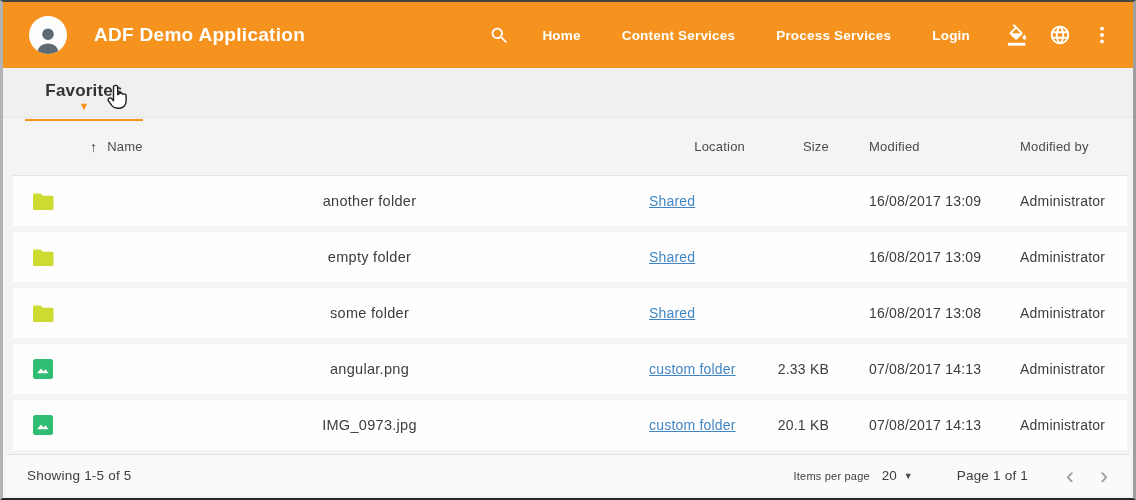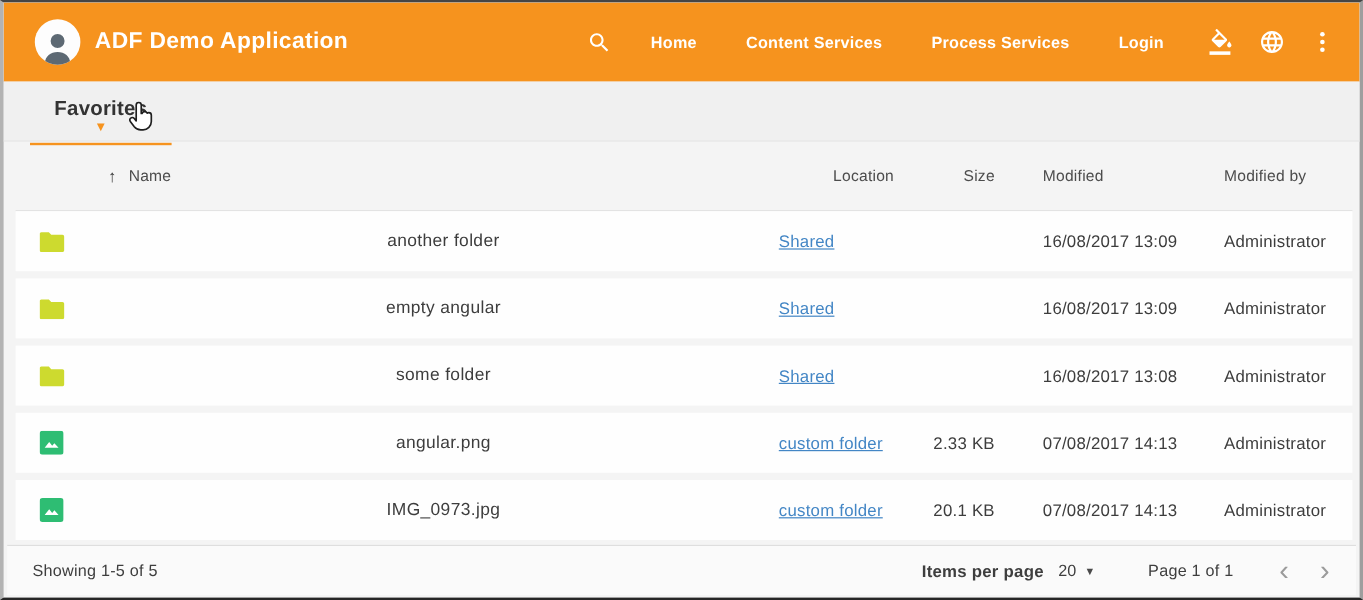--- a/index.html
+++ b/index.html
@@ -8,21 +8,21 @@
     position:relative; width:1136px; height:500px;
     border-top:2px solid #454545; border-bottom:2px solid #262626;
     border-left:3px solid #b3b3b3; border-right:3px solid #9e9e9e;
     background:#f4f4f4; overflow:hidden;
   }
 
   
   .appbar { height:66px; background:#f6931e; display:flex; align-items:center; padding:0 20px 0 26px; }
   .avatar { width:38px; height:38px; border-radius:50%; background:#fdfdfd; overflow:hidden; flex:none; display:flex; justify-content:center; align-items:flex-end; }
   .avatar svg { width:34px; height:34px; display:block; margin-bottom:-3px; }
-  .app-title { color:#ffffff; font-size:19px; font-weight:700; margin-left:12px; letter-spacing:.3px; white-space:nowrap; }
+  .app-title { color:#ffffff; font-size:19px; font-weight:700; margin-left:27px; letter-spacing:.3px; white-space:nowrap; }
   .appbar-right { margin-left:auto; display:flex; align-items:center; }
   .icon-btn { display:flex; align-items:center; justify-content:center; cursor:pointer; }
   .icon-btn svg { display:block; }
   .search-btn { margin-right:32px; }
   .nav { display:flex; align-items:flex-start; gap:41px; }
   .nav-item { color:#fff; font-size:13.5px; font-weight:700; letter-spacing:.2px; cursor:pointer; white-space:nowrap; }
   .appbar-icons { display:flex; align-items:center; gap:20px; margin-left:37px; }
 
   
   .subheader { position:relative; height:50px; background:#f0f0f0; border-bottom:1px solid #e7e7e7; padding:13px 0 0 22px; }
@@ -49,21 +49,21 @@
   .cell-location { font-size:14px; letter-spacing:.2px; }
   .cell-location a { color:#4386c5; text-decoration:underline; }
   .cell-size { font-size:14px; color:#3d3d3d; text-align:right; letter-spacing:.2px; }
   .cell-modified { font-size:14px; color:#3d3d3d; padding-left:40px; letter-spacing:.2px; }
   .cell-modified-by { font-size:14px; color:#3d3d3d; padding-left:13px; letter-spacing:.2px; }
 
   
   .pager { position:absolute; left:3px; right:3px; bottom:2px; height:42px; background:#fafafa; border-top:1px solid #dedede; display:flex; align-items:center; padding:0 22px 0 21px; }
   .showing { font-size:13.5px; color:#3e3e3e; letter-spacing:.2px; }
   .pager-right { margin-left:auto; display:flex; align-items:center; }
-  .ipp-label { font-size:14px; color:#3e3e3e; letter-spacing:.2px;font-weight:bold; }
+  .ipp-label { font-size:11px; color:#3e3e3e; letter-spacing:.2px; }
   .ipp-select { display:flex; align-items:center; gap:7px; margin-left:12px; cursor:pointer; }
   .ipp-value { font-size:13.5px; color:#3e3e3e; }
   .ipp-caret { font-size:9px; color:#4a4a4a; }
   .page-status { font-size:13.5px; color:#3e3e3e; margin-left:34px; letter-spacing:.2px;padding-left:10px; }
   .chev { font-size:24px; color:#9b9b9b; line-height:1; cursor:pointer; font-weight:400; }
   .chev-prev { margin-left:38px; }
   .chev-next { margin-left:26px; }
 </style>
 </head>
 <body>
@@ -150,21 +150,21 @@
       <div class="cell-modified-by">Administrator</div>
     </div>
 
     <div class="trow">
       <div class="cell-icon">
         <svg class="icon-folder" width="21" height="17" viewBox="0 0 21 17">
           <path fill="#cdda2f" d="M1.5 0.5h6.2l2 2.2h9.3c.8 0 1.5.7 1.5 1.5v11.3c0 .8-.7 1.5-1.5 1.5H1.5c-.8 0-1.5-.7-1.5-1.5V2c0-.8.7-1.5 1.5-1.5z"></path>
         </svg>
 
       </div>
-      <div class="cell-name">empty angular</div>
+      <div class="cell-name">empty folder</div>
       <div class="cell-location"><a href="#">Shared</a></div>
       <div class="cell-size"></div>
       <div class="cell-modified">16/08/2017 13:09</div>
       <div class="cell-modified-by">Administrator</div>
     </div>
 
     <div class="trow">
       <div class="cell-icon">
         <svg class="icon-folder" width="21" height="17" viewBox="0 0 21 17">
           <path fill="#cdda2f" d="M1.5 0.5h6.2l2 2.2h9.3c.8 0 1.5.7 1.5 1.5v11.3c0 .8-.7 1.5-1.5 1.5H1.5c-.8 0-1.5-.7-1.5-1.5V2c0-.8.7-1.5 1.5-1.5z"></path>

